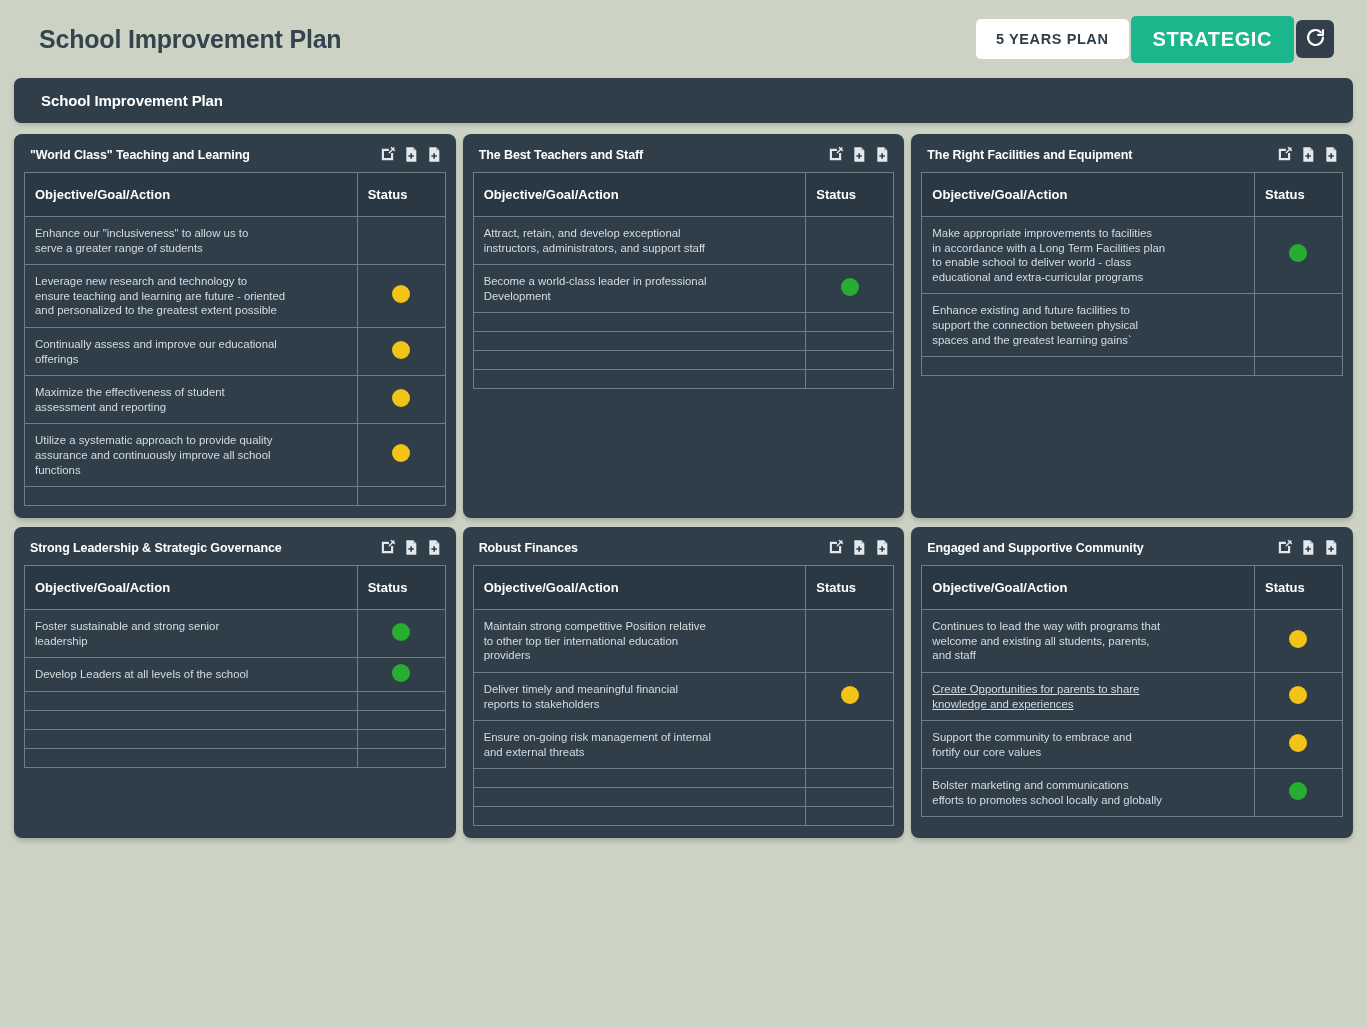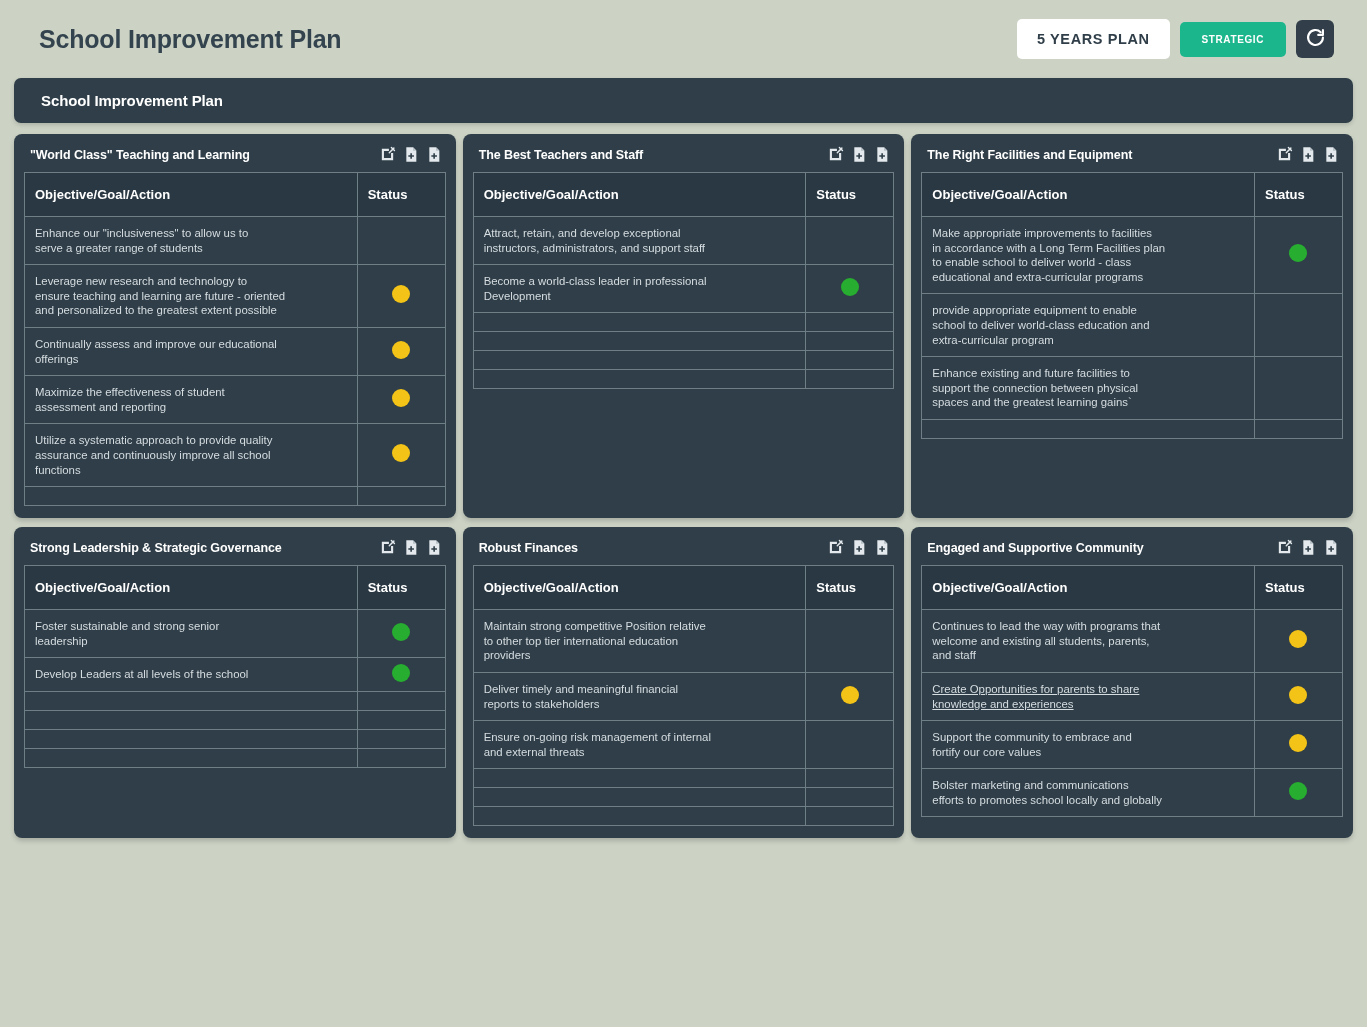--- a/index.html
+++ b/index.html
@@ -26,38 +26,38 @@
     align-items: center;
     padding: 0 33px 0 39px;
   }
   .app-title {
     font-size: 25px;
     font-weight: bold;
     color: #34444f;
     letter-spacing: -0.2px;
     flex: 1;
   }
-  .top-actions { display: flex; align-items: center; gap: 10px; margin-left: 32px; }
+  .top-actions { display: flex; align-items: center; gap: 2px; margin-left: 32px; }
 
   .pill-white {
     background: #ffffff;
     color: #2f3e48;
     font-size: 14.5px;
     font-weight: bold;
     letter-spacing: 0.6px;
     padding: 12px 20px;
     border-radius: 5px;
     border: none;
     cursor: pointer;
     font-family: "Liberation Sans", sans-serif;
   }
   .pill-green {
     background: #1cb68d;
     color: #ffffff;
-    font-size: 10px;
+    font-size: 20px;
     font-weight: bold;
     letter-spacing: 0.6px;
     padding: 12px 22px;
     border-radius: 5px;
     border: none;
     cursor: pointer;
     font-family: "Liberation Sans", sans-serif;
   }
   .icon-btn-dark {
     background: #323f4a;
@@ -339,26 +339,20 @@
           </thead>
           <tbody>
             <tr>
               <td class="obj indent" style="white-space: pre-line;">Make appropriate improvements to facilities
 in accordance with a Long Term Facilities plan
 to enable school to deliver world - class
 educational and extra-curricular programs</td>
               <td class="status"><span class="dot dot-green"></span></td>
             </tr>
             <tr>
-              <td class="obj indent" style="white-space: pre-line;">provide appropriate equipment to enable
-school to deliver world-class education and
-extra-curricular program</td>
-              <td class="status"></td>
-            </tr>
-            <tr>
               <td class="obj indent" style="white-space: pre-line;">Enhance existing and future facilities to
 support the connection between physical
 spaces and the greatest learning gains`</td>
               <td class="status"></td>
             </tr>
             <tr>
               <td class="obj indent" style="white-space: pre-line;"></td>
               <td class="status"></td>
             </tr>
           </tbody>

